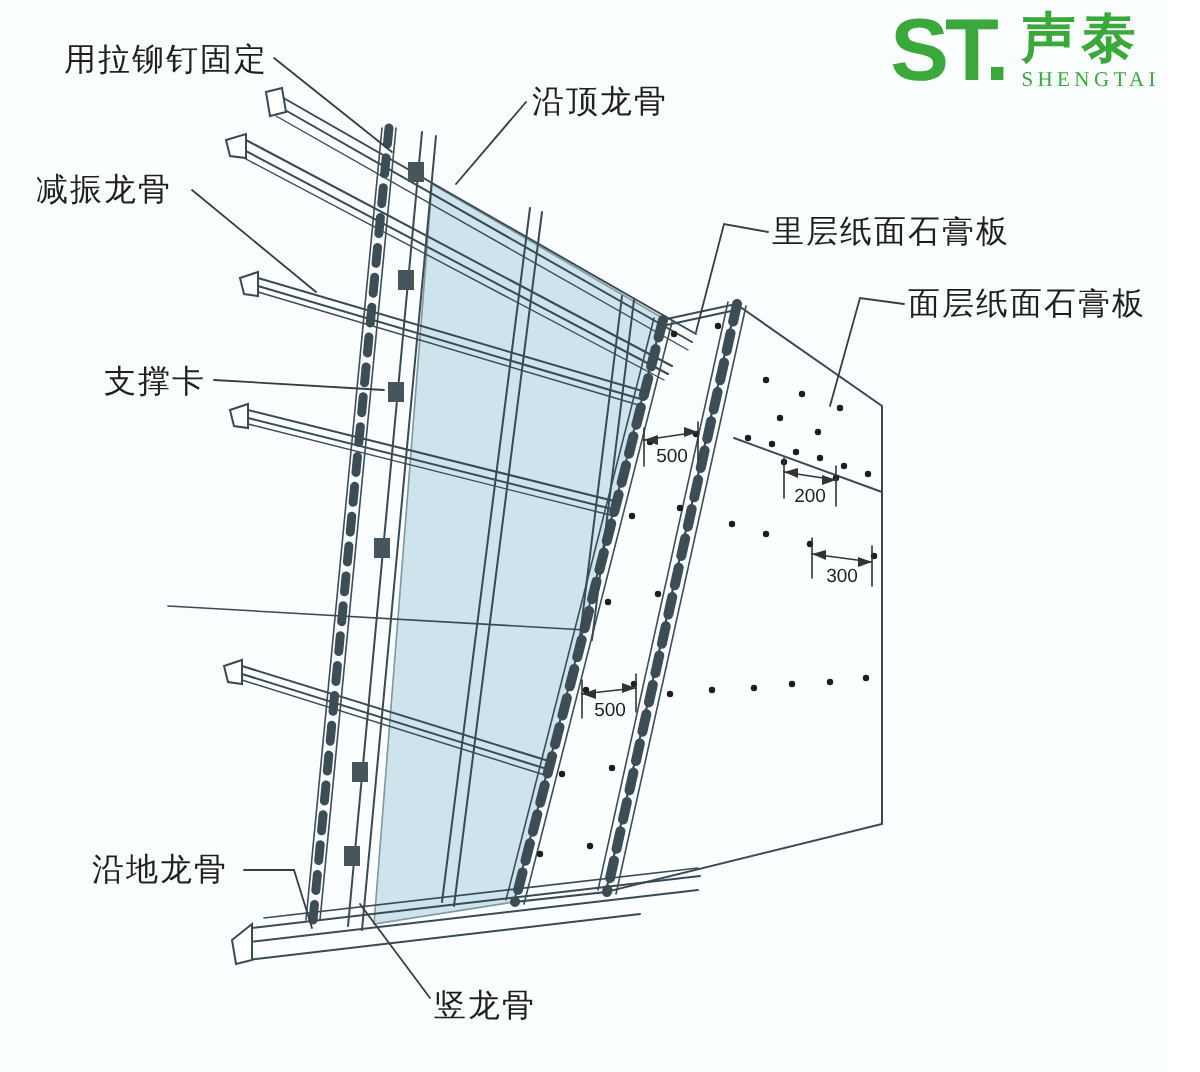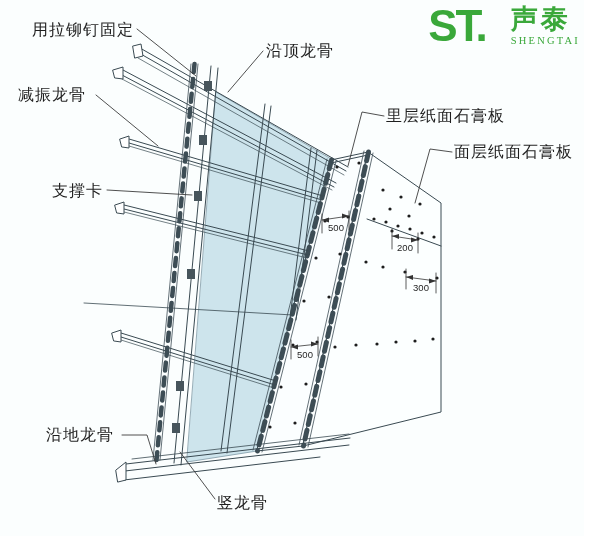--- a/index.html
+++ b/index.html
@@ -2,21 +2,21 @@
 <html><head>
 <meta charset="utf-8">
 <style>
   html,body{margin:0;padding:0;}
   body{font-family:"Liberation Sans","DejaVu Sans",sans-serif;}
   #stage{position:relative;width:584px;height:536px;background:#fbfefe;overflow:hidden;}
   svg text.cn{font-family:"Liberation Serif","DejaVu Serif",serif;font-size:16px;fill:#1f1f1f;letter-spacing:1px;}
   svg text.dim{font-family:"Liberation Sans","DejaVu Sans",sans-serif;font-size:9.5px;fill:#1f1f1f;}
   .logo{position:absolute;top:4px;right:4px;display:flex;align-items:flex-end;}
   .logo .st{font-size:44px;font-weight:800;line-height:40px;letter-spacing:-2px;color:#3aa83a;}
-  .logo .col{margin-left:25px;display:flex;flex-direction:column;}
+  .logo .col{margin-left:8px;display:flex;flex-direction:column;}
   .logo .cnname{font-size:27px;font-weight:700;line-height:30px;color:#3aa83a;letter-spacing:3px;}
   .logo .enname{font-family:Liberation Serif, serif;font-size:10.5px;letter-spacing:2.2px;color:#3aa83a;margin-top:1px;}
 </style>
 </head>
 <body>
 
 <div id="stage">
 
   <svg width="600" height="536" viewBox="0 0 600 536">
     <g stroke="#3a4a52" stroke-width="1" fill="none" stroke-linecap="round">

